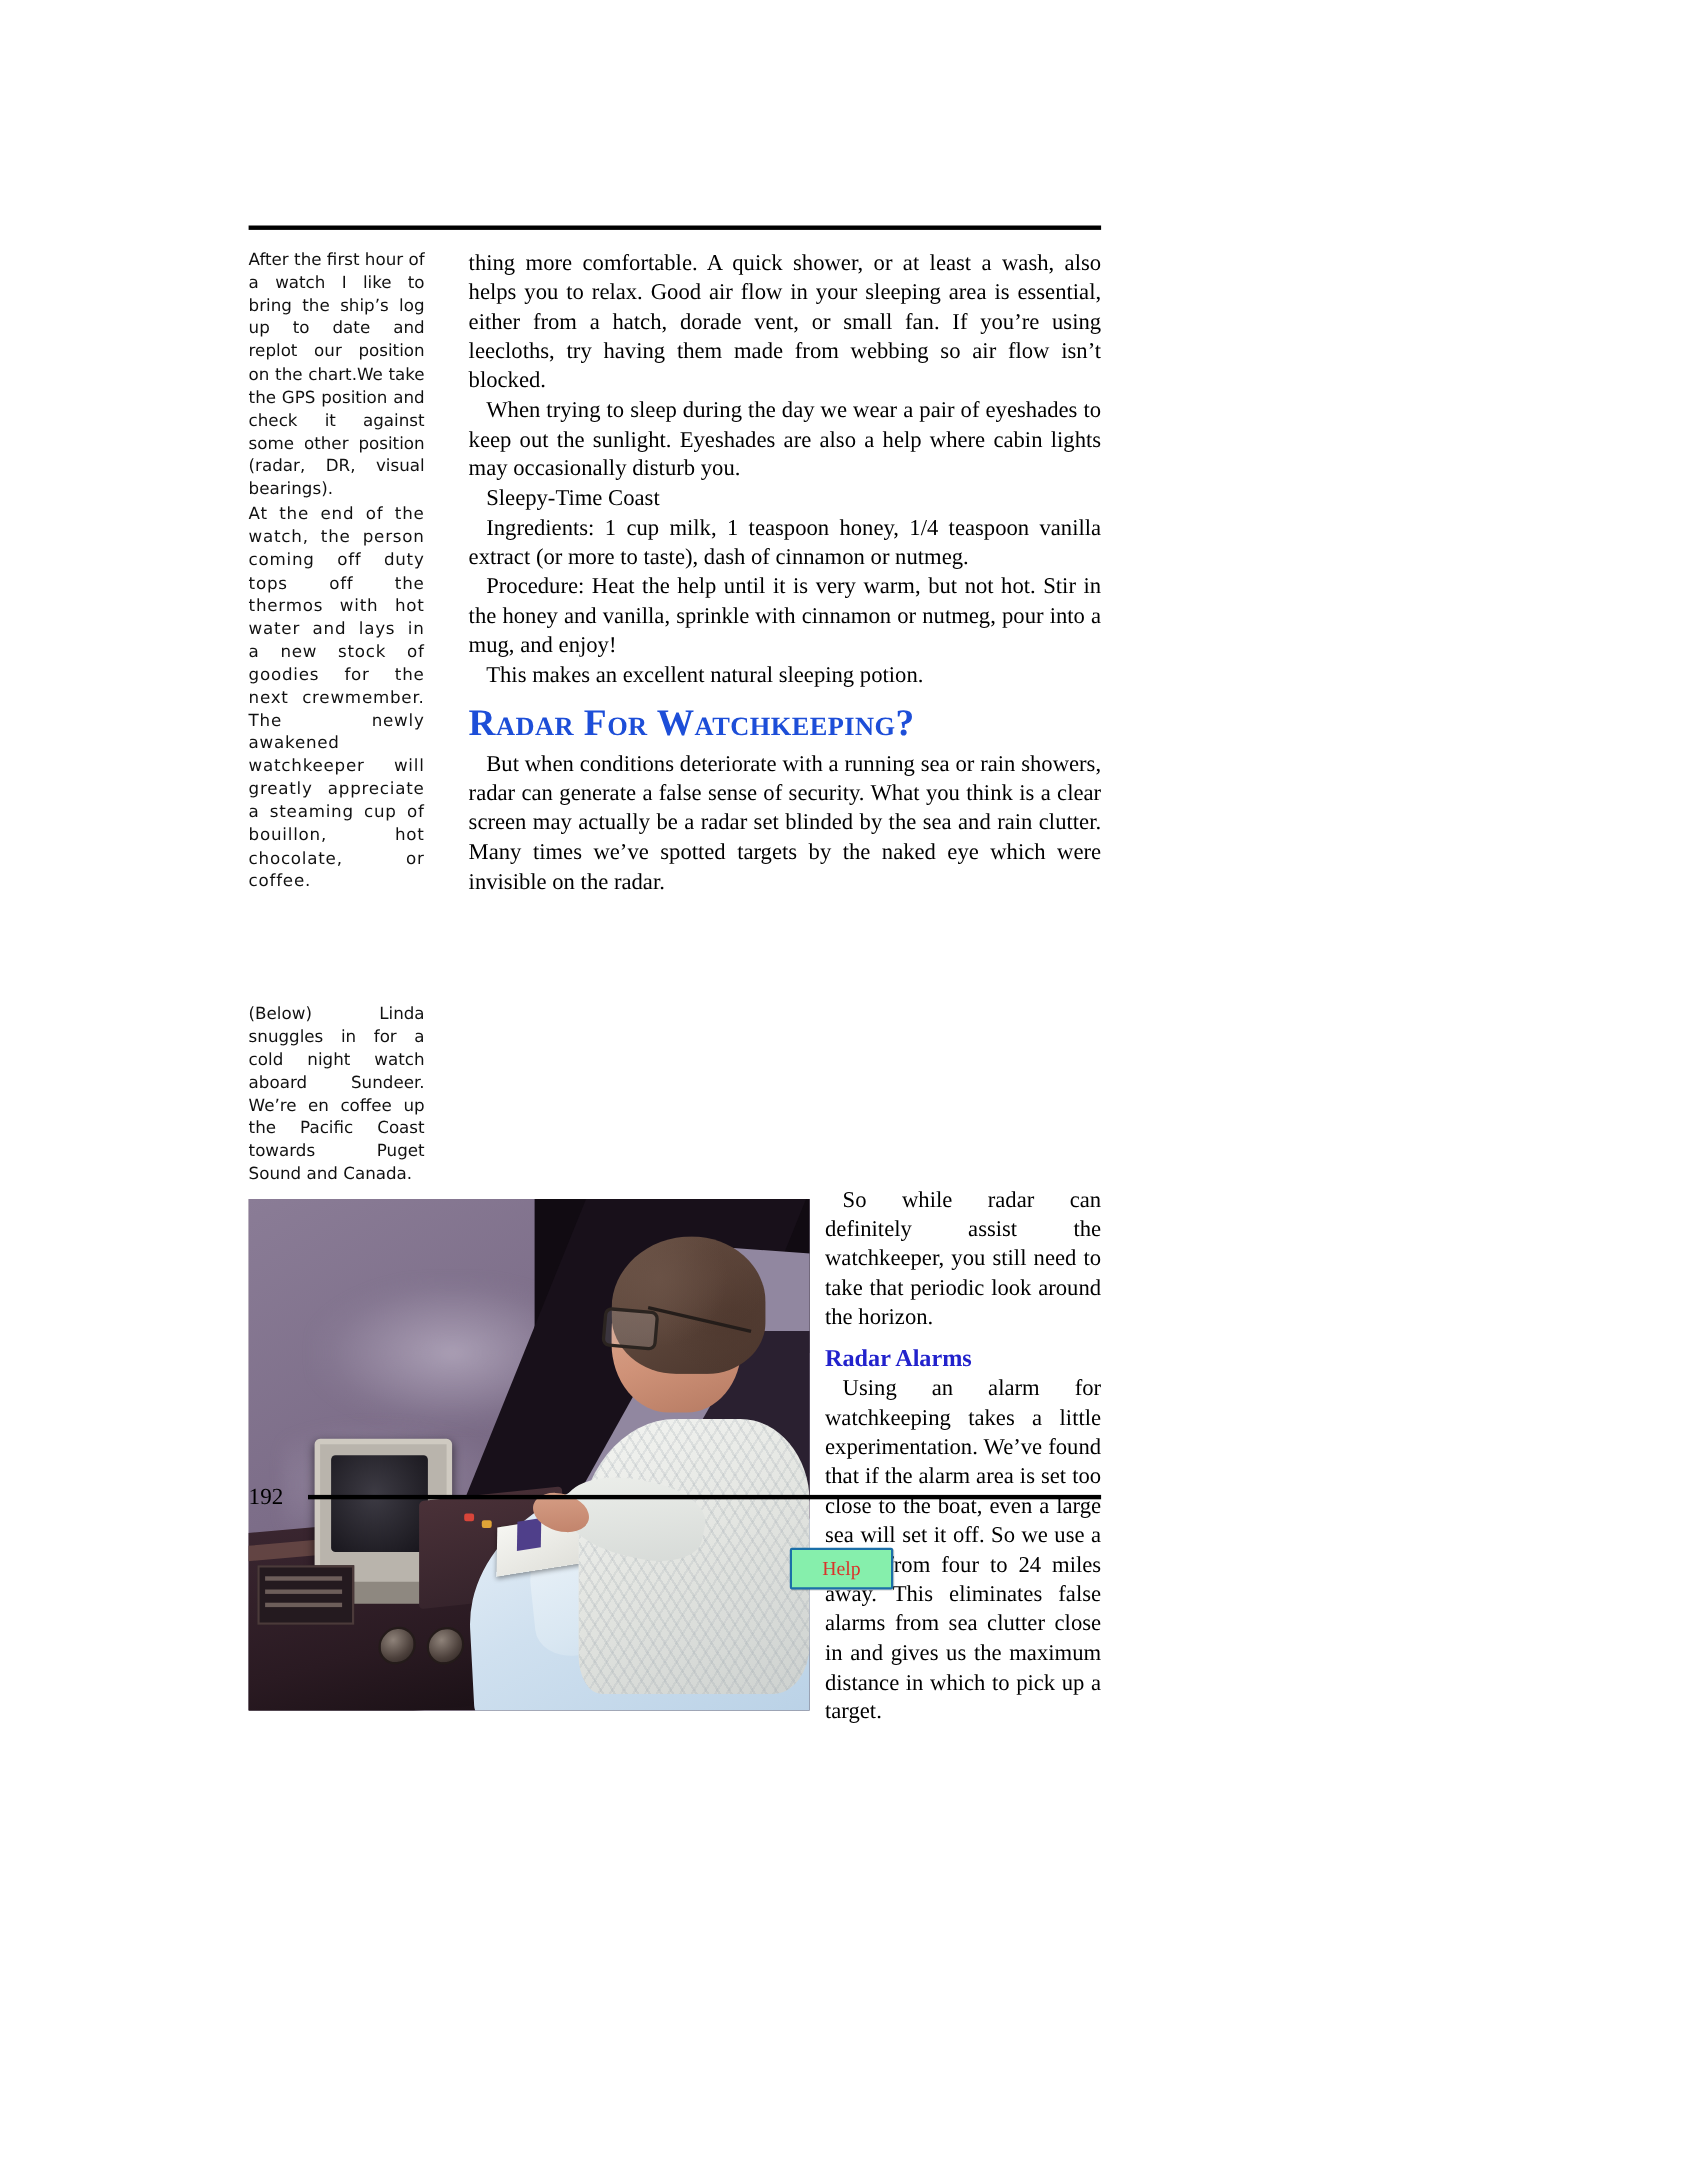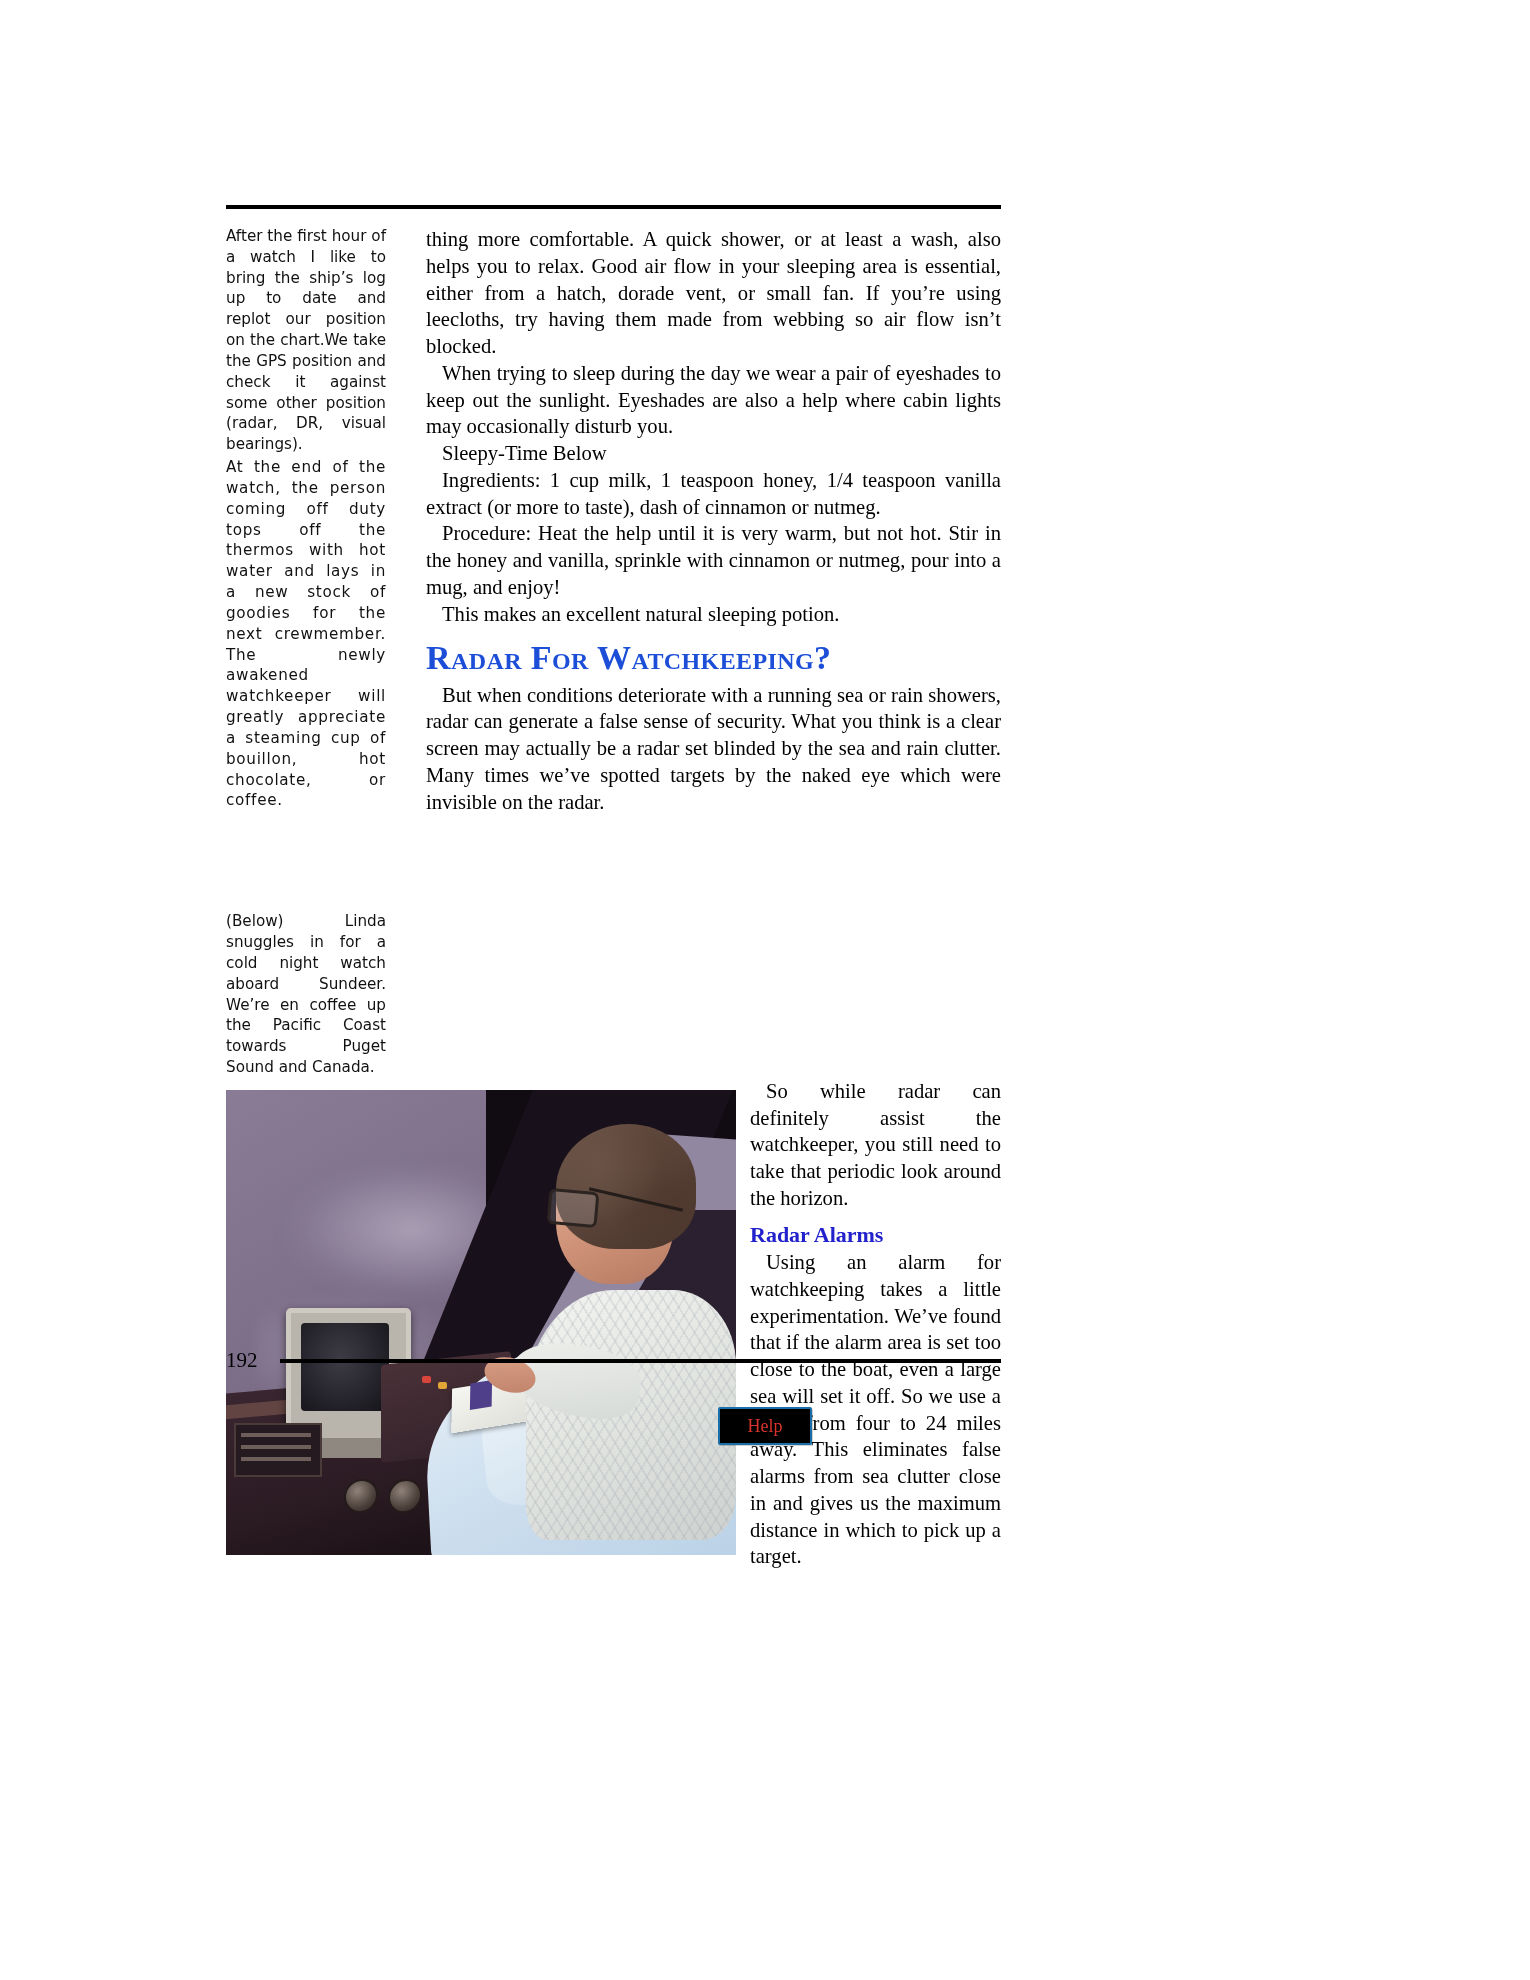--- a/index.html
+++ b/index.html
@@ -397,21 +397,21 @@
     position: absolute;
     left: 0;
     top: 1407px;
     width: 1530px;
     display: flex;
     justify-content: center;
   }
   .help-button {
     width: 90px;
     height: 34px;
-    background: #000000;
+    background: #86efac;
     border: 2px solid #1b6fa8;
     border-radius: 2px;
     display: flex;
     align-items: center;
     justify-content: center;
     font-family: "Liberation Serif", serif;
     font-size: 18px;
     color: #d9342b;
     cursor: pointer;
     box-shadow: 1px 1px 0 rgba(0,0,0,0.18);
@@ -440,21 +440,21 @@
 
       </div>
 
       <div class="col-main">
 
         <p class="body-para noindent">thing more comfortable. A quick shower, or at least a wash, also helps you to relax. Good air flow in your sleeping area is essential, either from a hatch, dorade vent, or small fan. If you’re using leecloths, try having them made from webbing so air flow isn’t blocked.</p>
 
         <p class="body-para indent">When trying to sleep during the day we wear a pair of eyeshades to keep out the sunlight. Eyeshades are also a help where cabin lights may occasionally disturb you.</p>
 
 
-        <p class="body-para indent">Sleepy-Time Below</p>
+        <p class="body-para indent">Sleepy-Time Coast</p>
 
         <p class="body-para indent">Ingredients: 1 cup milk, 1 teaspoon honey, 1/4 teaspoon vanilla extract (or more to taste), dash of cinnamon or nutmeg.</p>
 
         <p class="body-para indent">Procedure: Heat the help until it is very warm, but not hot. Stir in the honey and vanilla, sprinkle with cinnamon or nutmeg, pour into a mug, and enjoy!</p>
 
         <p class="body-para indent">This makes an excellent natural sleeping potion.</p>
 
         <h2 class="heading-main">Radar For Watchkeeping?</h2>
 
 

